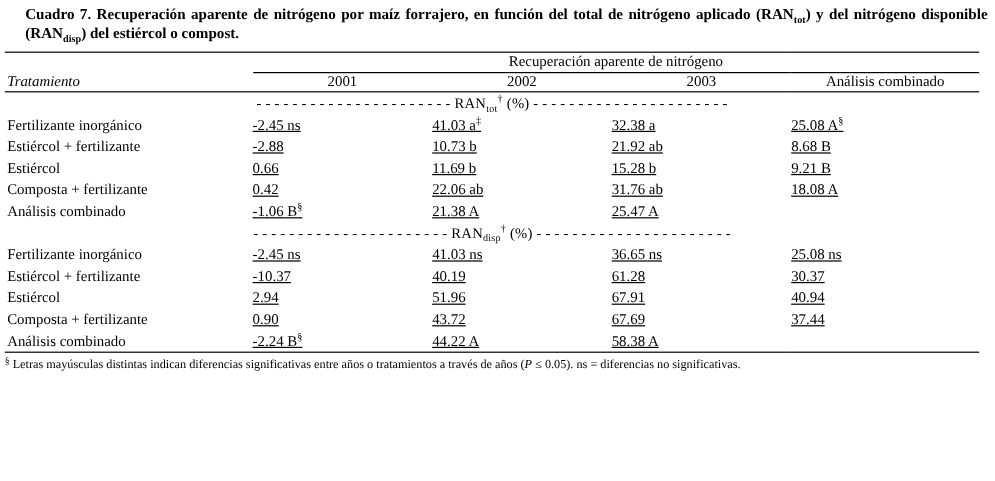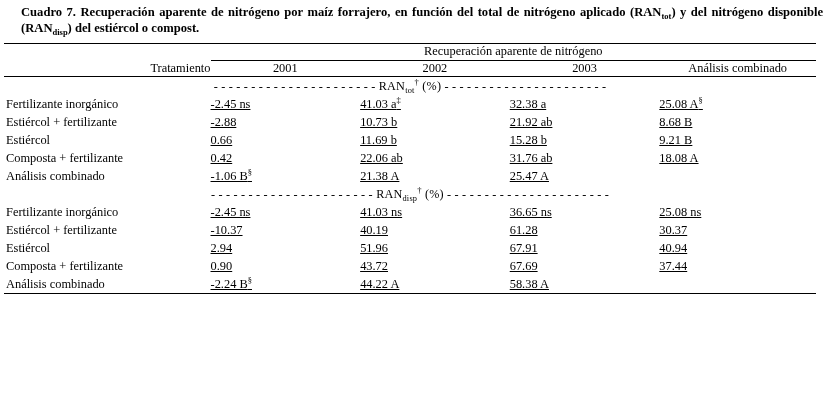--- a/index.html
+++ b/index.html
@@ -48,24 +48,25 @@
     border-top: 1.4px solid #000;
   }
   .rule-bottom td {
     border-bottom: 1.4px solid #000;
   }
   .hdr-row td {
     padding-top: 5px;
     padding-bottom: 3px;
   }
   .treat-head {
-    text-align: right;
+    text-align: left;
     width: 205px;
     padding-left: 2px !important;
     vertical-align: bottom;
+    font-style: italic;
   }
   .span-head {
     text-align: center;
     border-bottom: 1px solid #000;
     padding-bottom: 1px !important;
   }
   .yr-row td {
     text-align: center;
     padding-top: 3px;
     padding-bottom: 4px;
@@ -235,15 +236,16 @@
         <td class="lbl">Análisis combinado</td>
         <td class="val"><span>-2.24 B</span><sup class="mk">§</sup></td>
         <td class="val">44.22 A</td>
         <td class="val">58.38 A</td>
         <td class="val"></td>
       </tr>
     </tbody>
   </table>
 
   <div class="footnotes">
+    <div><sup>§</sup><span> Letras mayúsculas distintas indican diferencias significativas entre años o tratamientos a través de años (</span><i>P</i><span> ≤ 0.05). ns = diferencias no significativas.</span></div>
   </div>
 
 </div>
 
 </body></html>

